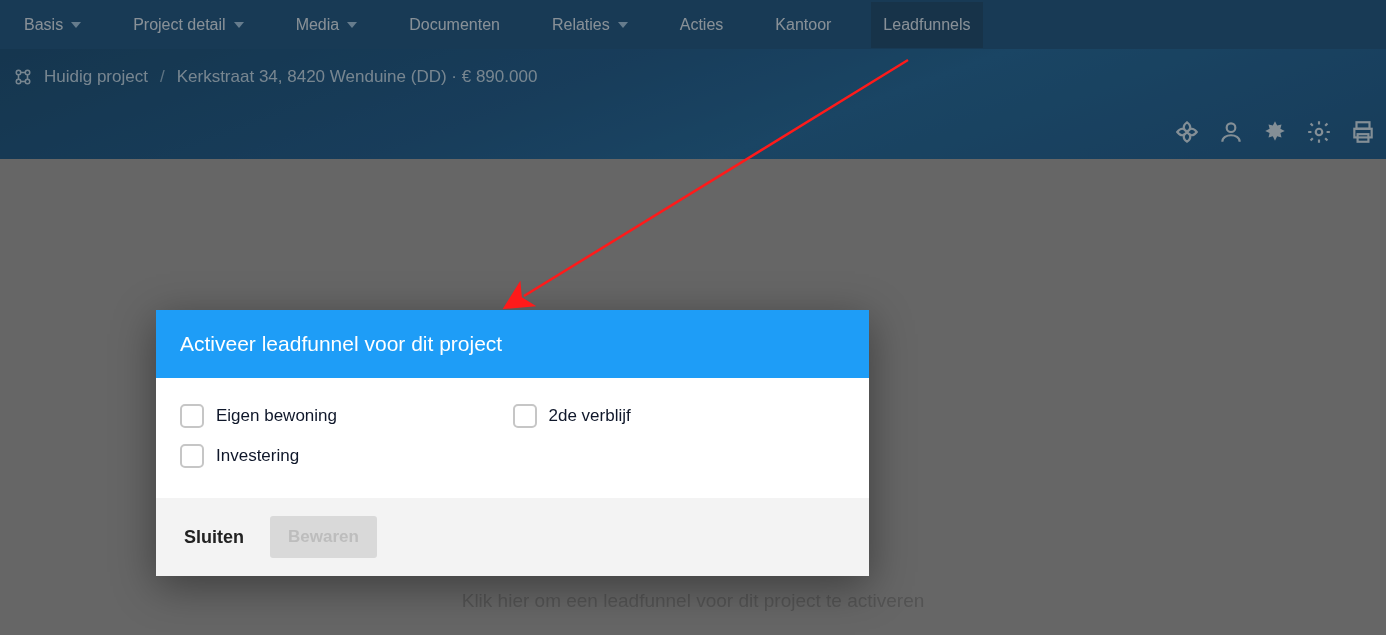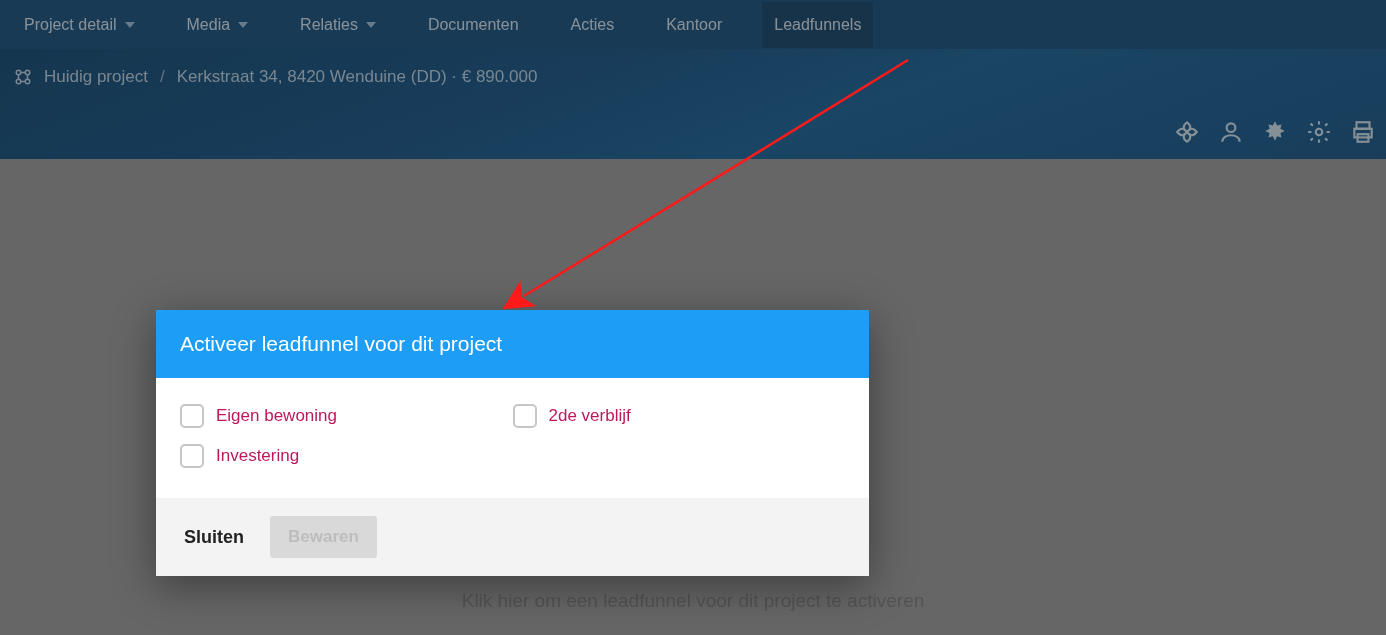--- a/index.html
+++ b/index.html
@@ -65,21 +65,21 @@
     width: 713px; background: #fff;
     box-shadow: 0 10px 40px rgba(0,0,0,.4);
   }
   .modal-header {
     background: #1e9df7; color: #fff; font-size: 21px; font-weight: 500;
     padding: 22px 24px;
   }
   .modal-body {
     padding: 26px 24px 30px 24px;
     display: grid; grid-template-columns: 1fr 1fr; row-gap: 16px;
-    font-size: 17px; color: #be185d;
+    font-size: 17px; color: #0f172a;
   }
   .chk-row { display: flex; align-items: center; gap: 12px; }
   .chk {
     width: 24px; height: 24px; border: 2px solid #c6c6c6; border-radius: 5px;
     background: #fff; cursor: pointer;
   }
   .modal-footer {
     background: #f3f3f3; padding: 18px 22px;
     display: flex; justify-content: flex-start; align-items: center; gap: 20px;
   }
@@ -104,33 +104,37 @@
     position:absolute; left:0; top:0; width:100%; height:159px;
     background: rgba(40,40,40,0.45);
     pointer-events:none;
   }
 </style>
 </head>
 <body>
 
 <div class="topnav">
   <div class="nav-item">
+    <span>Basis</span>
+    <span class="caret"></span>
+  </div>
+  <div class="nav-item">
     <span>Project detail</span>
     <span class="caret"></span>
   </div>
   <div class="nav-item">
     <span>Media</span>
     <span class="caret"></span>
   </div>
   <div class="nav-item">
+    <span>Documenten</span>
+  </div>
+  <div class="nav-item">
     <span>Relaties</span>
     <span class="caret"></span>
-  </div>
-  <div class="nav-item">
-    <span>Documenten</span>
   </div>
   <div class="nav-item">
     <span>Acties</span>
   </div>
   <div class="nav-item">
     <span>Kantoor</span>
   </div>
   <div class="nav-item active">
     <span>Leadfunnels</span>
   </div>

